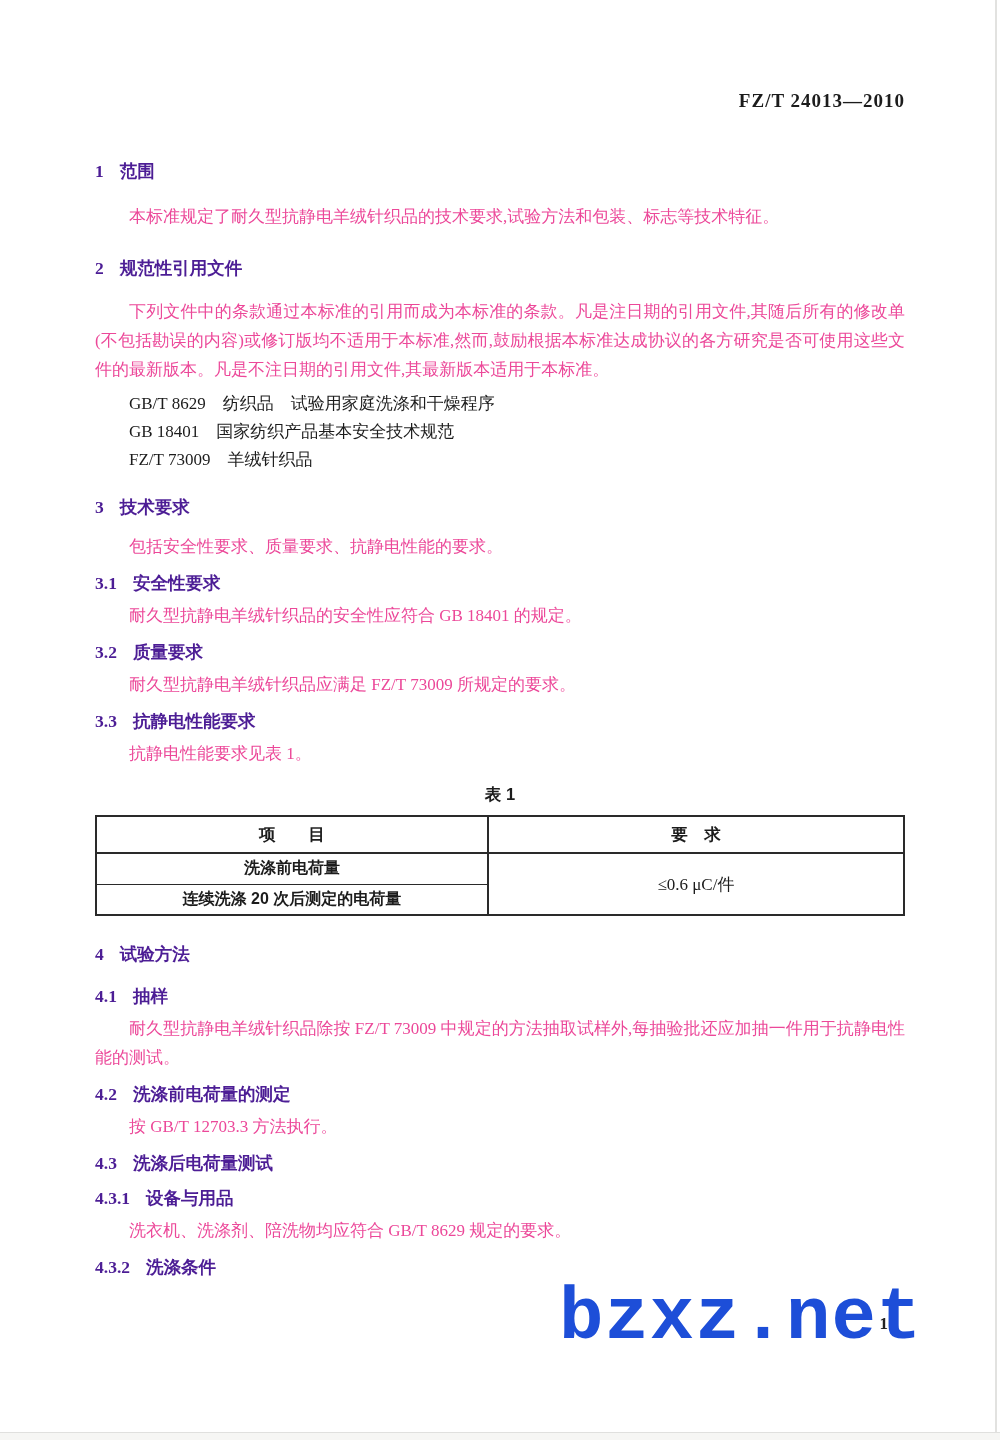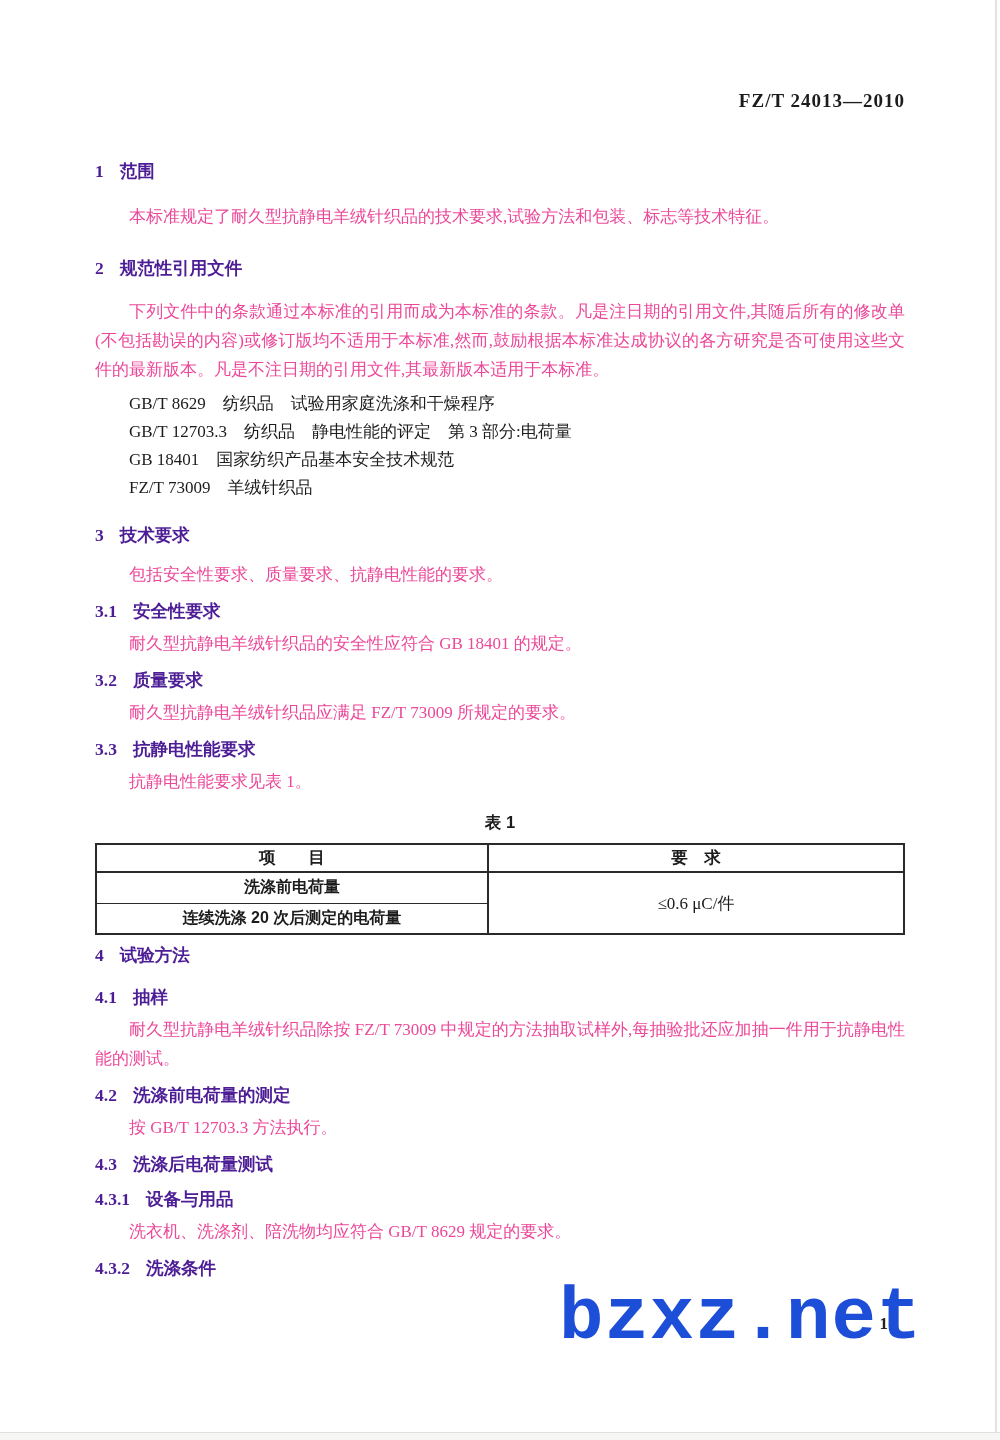--- a/index.html
+++ b/index.html
@@ -90,40 +90,40 @@
     border:2px solid #2a2a2a;
   }
   table.tbl1 th, table.tbl1 td {
     text-align:center;
     vertical-align:middle;
   }
   table.tbl1 th {
     font-family:"Liberation Sans", sans-serif;
     font-weight:bold;
     font-size:16.5px;
-    height:28px;
+    height:37px;
     border-bottom:2px solid #2a2a2a;
     margin-left:34px;
   }
   table.tbl1 td.item-cell {
     font-family:"Liberation Sans", sans-serif;
     font-weight:bold;
     font-size:16px;
     height:31px;
   }
   table.tbl1 .col-div { border-left:2px solid #2a2a2a; }
   table.tbl1 tr.row1 td.item-cell { border-bottom:1px solid #2a2a2a; }
   table.tbl1 td.req-cell {
     font-family:"Liberation Serif", serif;
     font-size:17px;
   }
   table.tbl1 col.c1 { width:48.5%; }
   table.tbl1 col.c2 { width:51.5%; }
 
-  .sec4-h { margin-top:7px; }
+  .sec4-h { margin-top:25px; }
   .sec41-h { margin-top:16px; }
 
   .watermark {
     position:absolute;
     left:559px; top:1276px;
     font-family:Liberation Mono, monospace;
     font-weight:bold;
     font-size:74px;
     color:#1d4ed8;
     letter-spacing:1px;
@@ -154,21 +154,20 @@
       <span class="num">1</span><span>范围</span>
     </div>
     <div class="para sec1-p1">本标准规定了耐久型抗静电羊绒针织品的技术要求,试验方法和包装、标志等技术特征。</div>
 
     <div class="h2 sec2-h">
       <span class="num">2</span><span>规范性引用文件</span>
     </div>
     <div class="para sec2-p">下列文件中的条款通过本标准的引用而成为本标准的条款。凡是注日期的引用文件,其随后所有的修改单(不包括勘误的内容)或修订版均不适用于本标准,然而,鼓励根据本标准达成协议的各方研究是否可使用这些文件的最新版本。凡是不注日期的引用文件,其最新版本适用于本标准。</div>
     <div class="refs">
       <div class="ref-line">GB/T 8629　纺织品　试验用家庭洗涤和干燥程序</div>
-      <div class="ref-line">GB/T 12703.3　纺织品　静电性能的评定　第 3 部分:电荷量</div>
       <div class="ref-line">GB 18401　国家纺织产品基本安全技术规范</div>
       <div class="ref-line">FZ/T 73009　羊绒针织品</div>
     </div>
 
     <div class="h2 sec3-h">
       <span class="num">3</span><span>技术要求</span>
     </div>
     <div class="para sec3-p">包括安全性要求、质量要求、抗静电性能的要求。</div>
 
     <div class="h3 sub-h">

